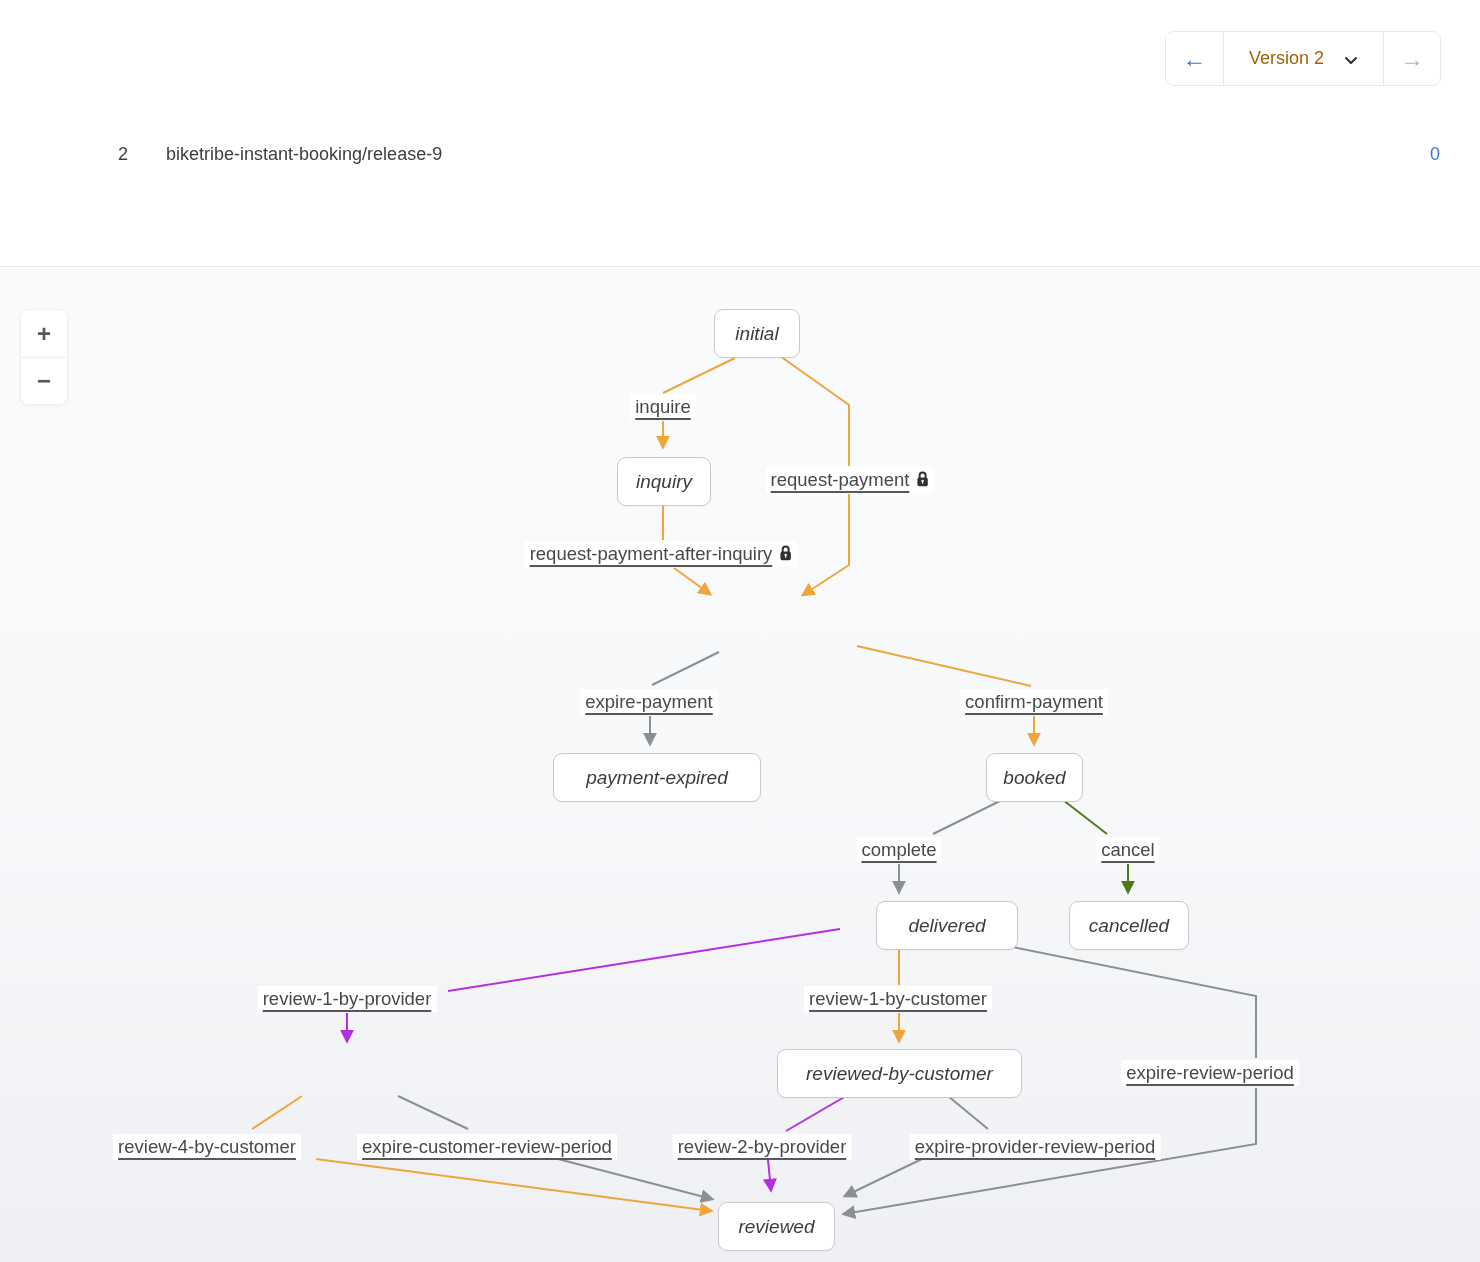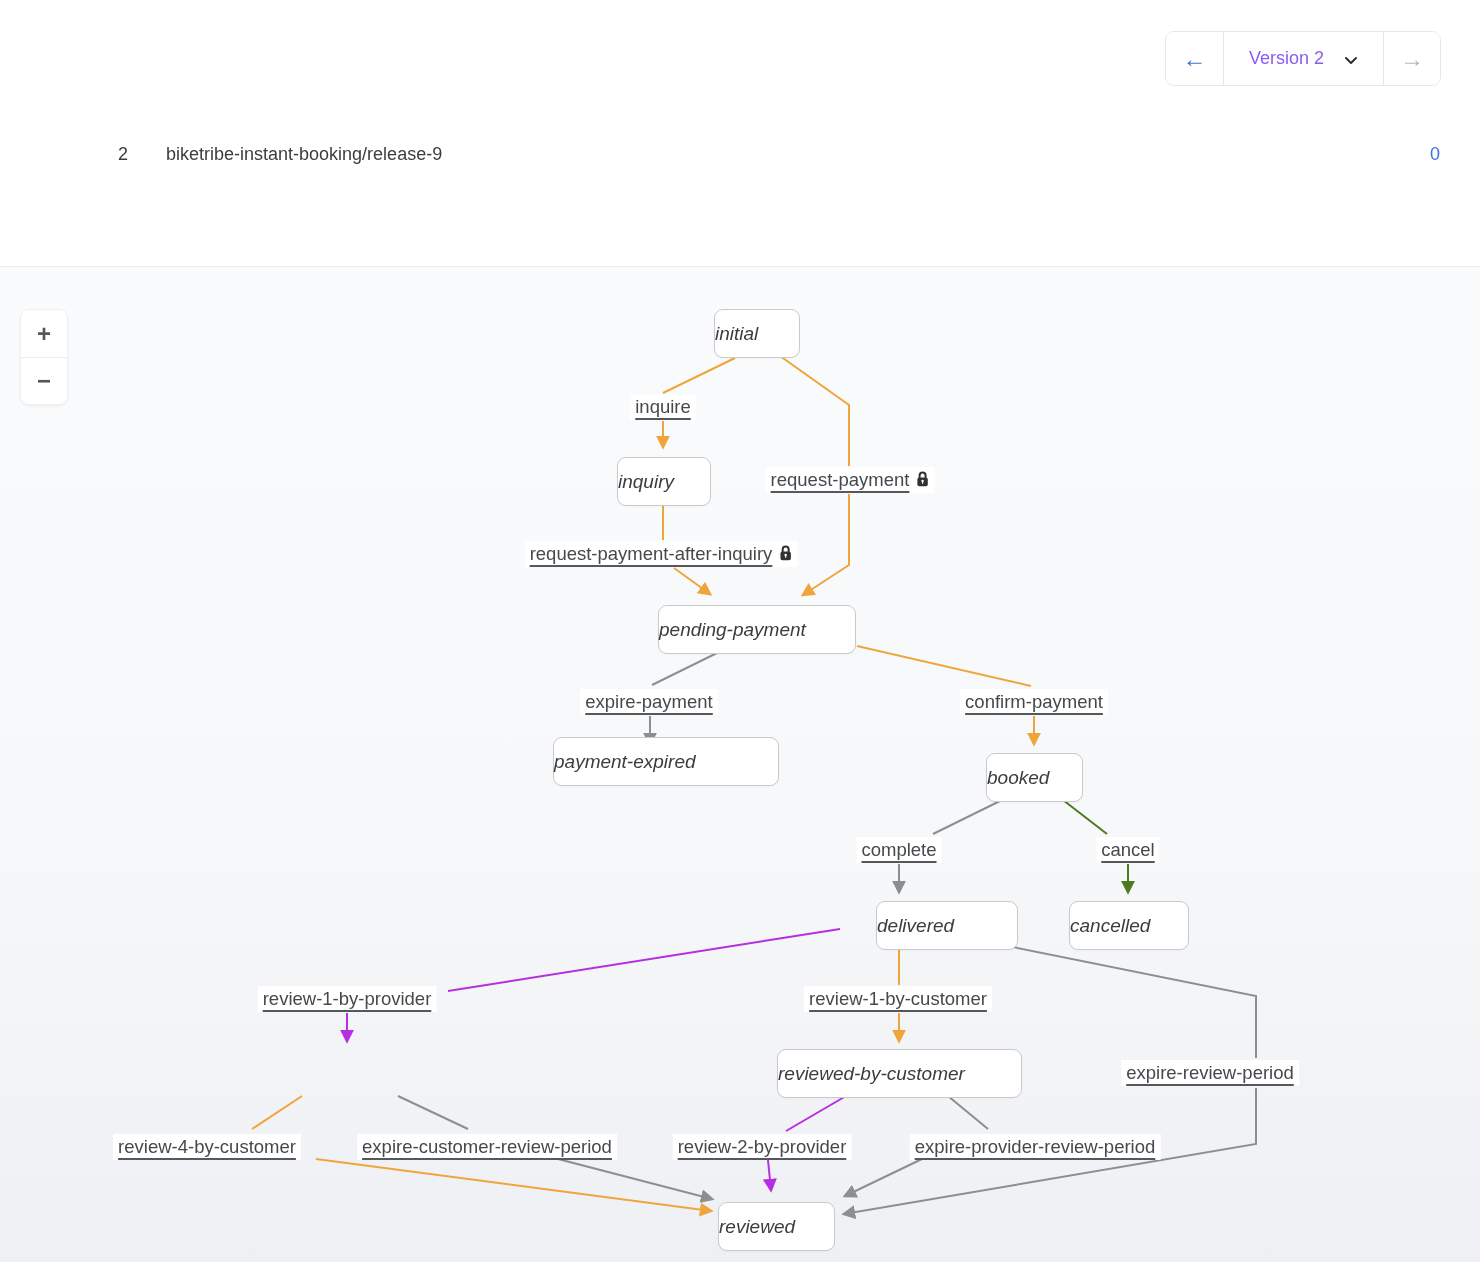--- a/index.html
+++ b/index.html
@@ -27,21 +27,21 @@
   }
   .version-selector .seg {
     display: flex; align-items: center; justify-content: center;
     background: #fff; border: none; cursor: pointer;
     font-family: "Liberation Sans", sans-serif;
   }
   .version-selector .seg + .seg { border-left: 1px solid #e4e6e8; }
   .seg.arrow { width: 57px; font-size: 24px; }
   .seg.arrow.prev { color: #4070e0; }
   .seg.arrow.next { color: #b4b8bc; }
-  .seg.current { width: 160px; gap: 20px; font-size: 18px; color: #8b5cf6; }
+  .seg.current { width: 160px; gap: 20px; font-size: 18px; color: #a16207; }
   .chevron-down { margin-top: 3px; }
 
   .meta { position: absolute; left: 60px; right: 40px; top: 144px; }
   .meta-row { display: flex; align-items: baseline; }
   .meta-row.head { color: #8d9299; font-size: 17px; margin-bottom: 19px; }
   .meta-row.body { font-size: 18px; color: #3b3e40; }
   .col-version { width: 68px; }
   .meta-row.body .col-version { text-align: right; }
   .col-alias { margin-left: 38px; flex: 1; }
   .col-count { text-align: right; }
@@ -64,21 +64,21 @@
   .zoom-controls button {
     height: 47px; background: #fff; border: none; cursor: pointer;
     font-size: 24px; font-weight: 700; color: #55585a;
     font-family: "Liberation Sans", sans-serif;
   }
   .zoom-controls button + button { border-top: 1px solid #eceded; }
 
   .node {
     position: absolute; height: 49px; z-index: 2;
     background: #fff; border: 1px solid #c9cacc; border-radius: 9px;
-    display: flex; align-items: center; 
+    display: flex; align-items: center; justify-content: center;
     font-style: italic; font-size: 19px; color: #3a3d3f;
     box-shadow: 0 1px 2px rgba(0,0,0,0.03);
     cursor: pointer;
   }
 
   .tlabel {
     position: absolute; z-index: 1; transform: translateX(-50%);
     background: #ffffff; padding: 2px 5px;
     display: flex; align-items: center; gap: 6px;
     white-space: nowrap; cursor: pointer;
@@ -186,24 +186,21 @@
     <path d="M948 831 L988 864" stroke="#8c8f91" stroke-width="2"></path>
     <path d="M922 894 L845 931" stroke="#8c8f91" stroke-width="2" marker-end="url(#ah-gray)"></path>
   </svg>
 
   <div class="node" style="left:714px; top:42px;  width:86px">
       <span>initial</span>
     </div>
   <div class="node" style="left:617px; top:190px; width:94px">
       <span>inquiry</span>
     </div>
-  <div class="node" style="left:658px; top:338px; width:198px">
-      <span>pending-payment</span>
-    </div>
-  <div class="node" style="left:553px; top:470px; width:226px">
+  <div class="node" style="left:553px; top:486px; width:208px">
       <span>payment-expired</span>
     </div>
   <div class="node" style="left:986px; top:486px; width:97px">
       <span>booked</span>
     </div>
   <div class="node" style="left:876px; top:634px; width:142px">
       <span>delivered</span>
     </div>
   <div class="node" style="left:1069px;top:634px; width:120px">
       <span>cancelled</span>

